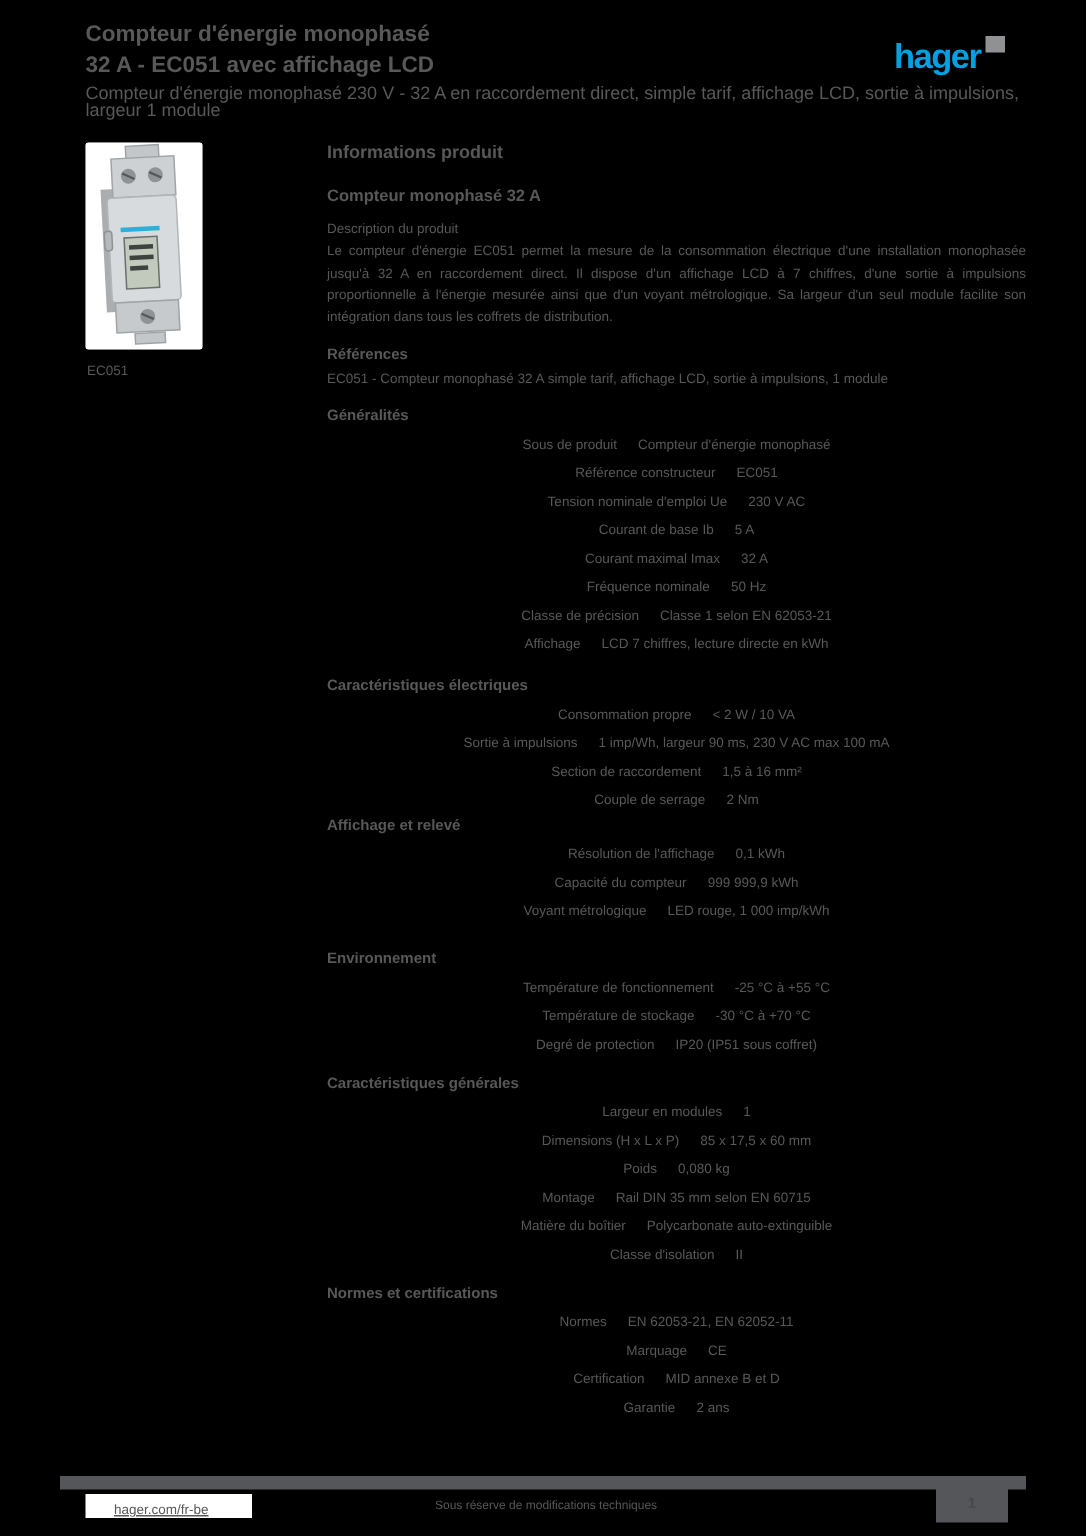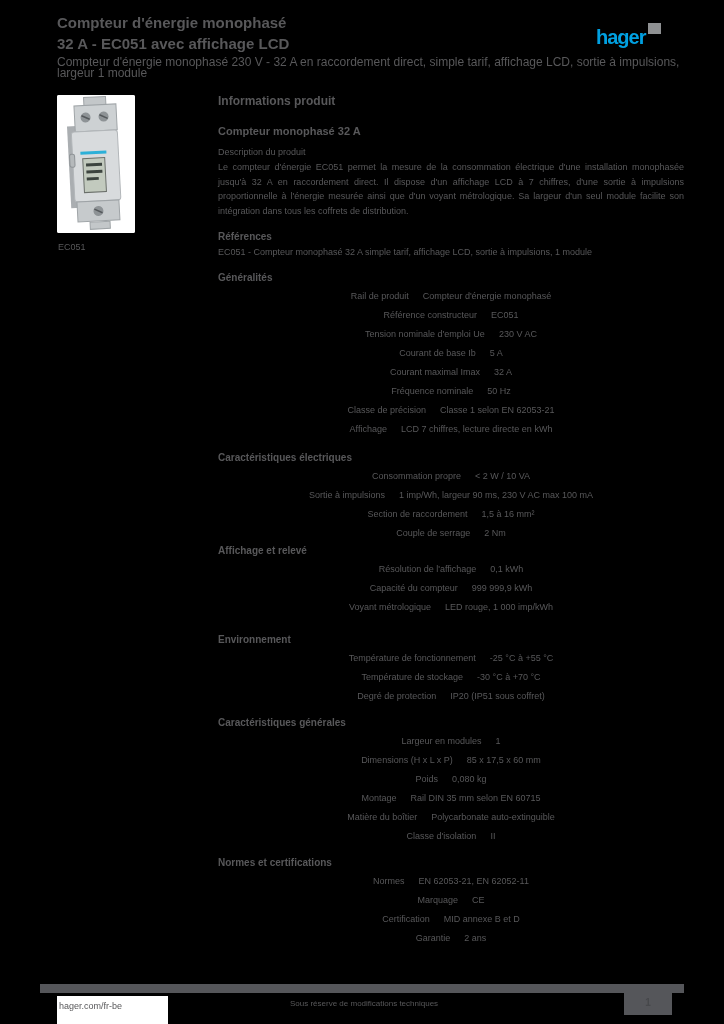--- a/index.html
+++ b/index.html
@@ -7,21 +7,21 @@
         background:var(--background,#000000);
         font-family:"Liberation Sans",sans-serif;color:var(--text,#58585a);}
 
   
   .doc-header{position:absolute;left:57px;top:12px;width:560px;}
   .title1{font-size:15px;font-weight:bold;line-height:21px;margin:0;}
   .title2{font-size:15px;font-weight:bold;line-height:21px;margin:0;}
   .hdr-desc{font-size:12px;line-height:11px;margin-top:3px;width:627px;}
 
   
-  .logo{position:absolute;left:596px;top:22px;font-size:20px;font-weight:bold;
+  .logo{position:absolute;left:596px;top:22px;font-size:23px;font-weight:bold;
         letter-spacing:-1px;color:var(--accent-blue,#00a0e1);line-height:30px;}
   .logo-box{display:inline-block;width:13px;height:11px;background:#8f9193;margin-left:3px;vertical-align:10px;}
 
   
   .product-card{position:absolute;left:57px;top:95px;width:78px;height:138px;margin:0;
         background:var(--panel-white,#ffffff);border-radius:2px;overflow:hidden;}
   .product-caption{position:absolute;left:58px;top:242px;font-size:9px;line-height:11px;}
 
   
   .main{position:absolute;left:218px;top:90px;width:466px;}
@@ -39,22 +39,22 @@
   #spec-sections section:nth-of-type(6){margin-top:12px;}
   #spec-sections section:nth-of-type(7){margin-top:12px;}
   .row{display:flex;justify-content:center;padding:4.5px 0;font-size:9px;line-height:10px;}
   .row .label{flex-shrink:0;padding-right:14px;}
   .row .value{text-align:right;}
   .row.text-row{padding:2px 0;}
   .row.text-row .rowtext{width:100%;text-align:left;}
 
   
   .footer-rule{position:absolute;left:40px;top:984px;width:644px;height:9px;background:#55565a;}
-  .footer-link-box{position:absolute;left:57px;top:996px;width:111px;height:28px;background:var(--panel-white,#ffffff);
-        font-size:9px;line-height:20px;padding-left:2px;box-sizing:border-box;color:var(--text,#58585a);}
+  .footer-link-box{position:absolute;left:57px;top:996px;width:111px;height:16px;background:var(--panel-white,#ffffff);
+        font-size:9px;line-height:20px;padding-left:19px;box-sizing:border-box;color:var(--text,#58585a);text-decoration:underline;}
   .footer-note{position:absolute;left:290px;top:999px;font-size:8px;line-height:10px;}
   .footer-page-box{position:absolute;left:624px;top:991px;width:48px;height:24px;background:var(--footer-box,#55565a);
         color:#47484b;font-size:10px;font-weight:bold;text-align:center;line-height:24px;}
 </style>
 </head>
 <body>
 
 <div class="page">
 
   <header class="doc-header">
@@ -102,21 +102,21 @@
     <div id="spec-sections">
         <section class="spec-section">
           <h2>Références</h2>
           <div class="row text-row">
             <span class="rowtext">EC051 - Compteur monophasé 32 A simple tarif, affichage LCD, sortie à impulsions, 1 module</span>
           </div>
         </section>
         <section class="spec-section">
           <h2>Généralités</h2>
           <div class="row">
-            <span class="label">Rail de produit</span>
+            <span class="label">Sous de produit</span>
             <span class="value">Compteur d'énergie monophasé</span>
           </div>
           <div class="row">
             <span class="label">Référence constructeur</span>
             <span class="value">EC051</span>
           </div>
           <div class="row">
             <span class="label">Tension nominale d'emploi Ue</span>
             <span class="value">230 V AC</span>
           </div>

